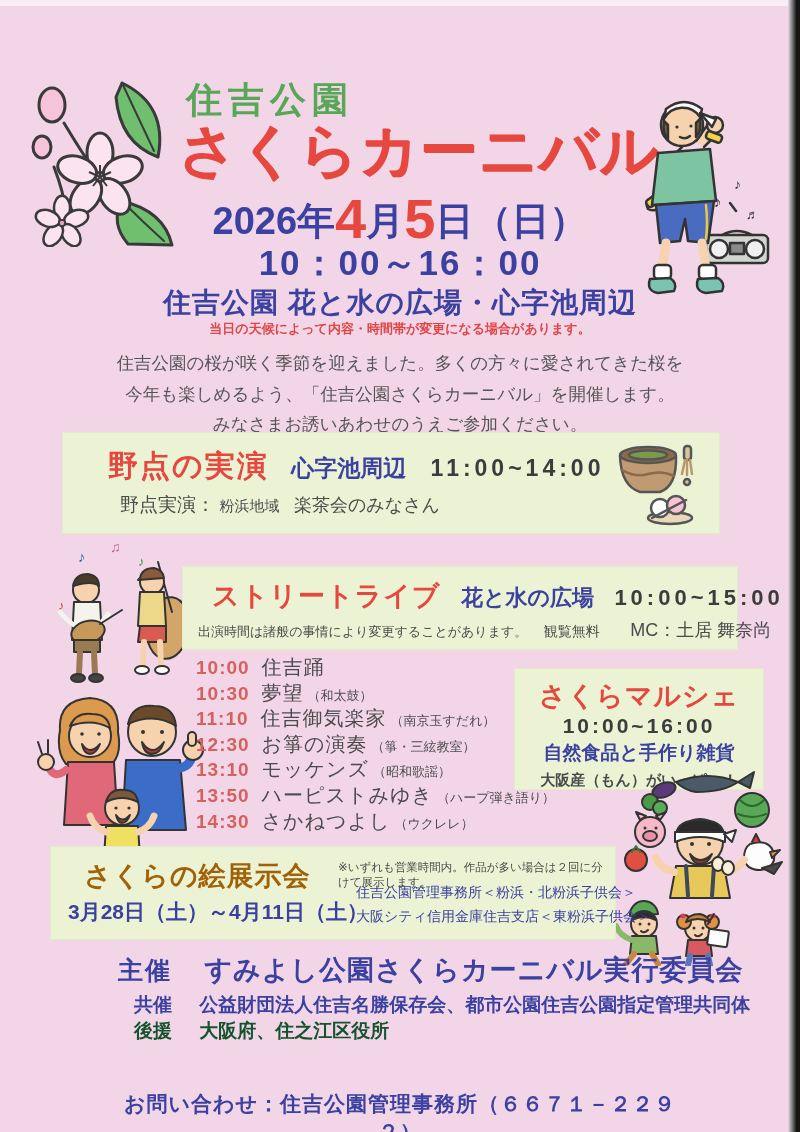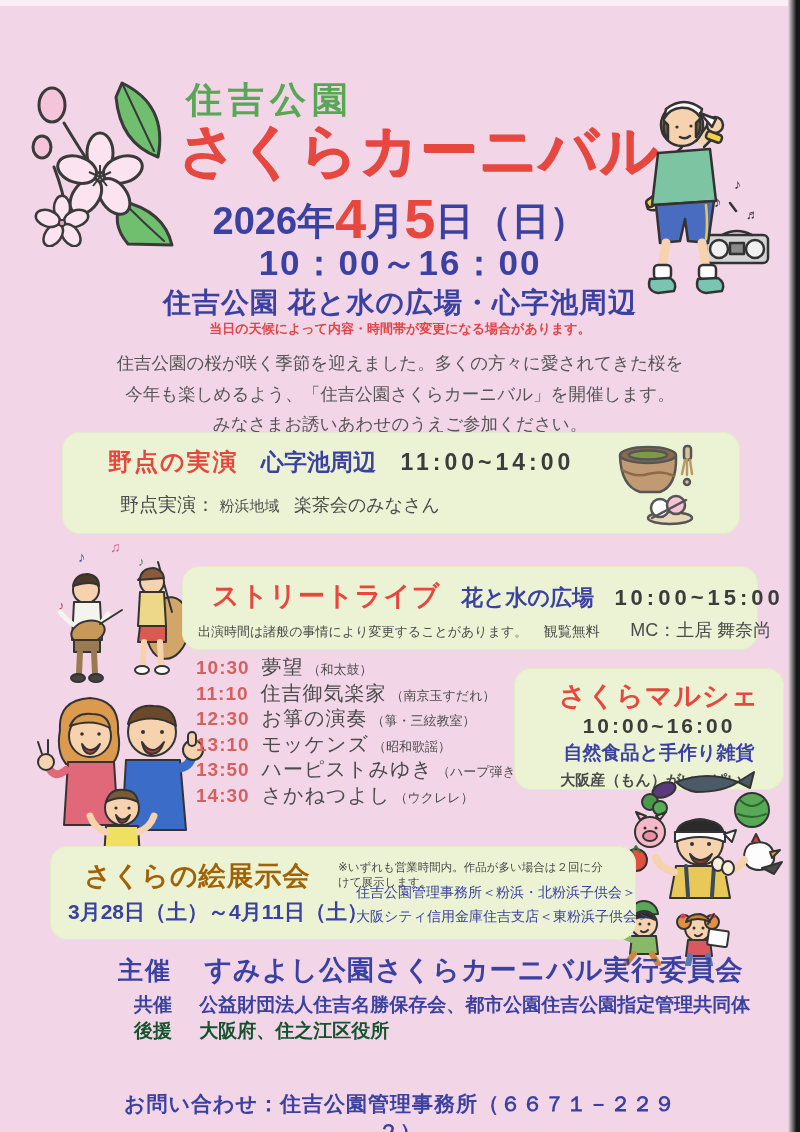--- a/index.html
+++ b/index.html
@@ -17,24 +17,24 @@
     text-shadow:1px 1px 0 #e6483f;}
   .date-row{left:150px;top:186px;width:500px;text-align:center;white-space:nowrap;}
   .date-row .blue-part{color:#3b41a0;font-weight:bold;font-size:38px;vertical-align:baseline;}
   .date-row .big-num{color:#e6483f;font-weight:bold;font-size:56px;vertical-align:-4px;}
   .time-line{left:150px;top:240px;width:500px;font-size:35px;font-weight:bold;color:#3b41a0;letter-spacing:2px;}
   .place-line{left:75px;top:284px;width:650px;font-size:28px;font-weight:bold;color:#3b41a0;letter-spacing:1px;}
   .weather-note{left:75px;top:320px;width:650px;font-size:13px;font-weight:bold;color:#e04545;}
   
   .intro{left:50px;top:348px;width:700px;font-size:17.5px;color:#555;line-height:1.75;}
   
-  .gbox{background:#ecf3d4;border-radius:18px;box-shadow:0 0 0 1px #e3ecc6 inset;padding-left:20px;}
+  .gbox{background:#ecf3d4;border-radius:2px;box-shadow:0 0 0 1px #e3ecc6 inset;}
   .nodate-box{left:62px;top:432px;width:658px;height:102px;}
   .nodate-row1{left:108px;top:446px;white-space:nowrap;}
-  .nodate-title{font-size:24px;font-weight:bold;color:#e6483f;letter-spacing:2px;}
+  .nodate-title{font-size:30px;font-weight:bold;color:#e6483f;letter-spacing:2px;}
   .nodate-place{font-size:23px;font-weight:bold;color:#3b41a0;margin-left:18px;}
   .nodate-time{font-size:23px;font-weight:bold;color:#3c3c3c;letter-spacing:4px;margin-left:20px;}
   .nodate-row2{left:120px;top:492px;white-space:nowrap;color:#4b4b4b;}
   .nodate-row2 .lab{font-size:19px;}
   .nodate-row2 .area{font-size:15px;}
   .nodate-row2 .grp{font-size:18px;margin-left:10px;}
   
   .live-box{left:182px;top:566px;width:556px;height:84px;}
   .live-row1{left:212px;top:578px;white-space:nowrap;}
   .live-title{font-size:27px;font-weight:bold;color:#e6483f;letter-spacing:1px;}
@@ -281,20 +281,21 @@
     <span class="live-place">花と水の広場</span>
     <span class="live-time">10:00~15:00</span>
   </div>
   <div class="abs live-row2">
     <span class="live-note">出演時間は諸般の事情により変更することがあります。</span>
     <span class="live-free">観覧無料</span>
     <span class="live-mc">MC：土居 舞奈尚</span>
   </div>
 
   <div class="abs sched">
+    <div class="sched-row"><span class="sched-time">10:00</span><span class="sched-name">住吉踊</span><span class="sched-note"></span></div>
     <div class="sched-row"><span class="sched-time">10:30</span><span class="sched-name">夢望</span><span class="sched-note">（和太鼓）</span></div>
     <div class="sched-row"><span class="sched-time">11:10</span><span class="sched-name">住吉御気楽家</span><span class="sched-note">（南京玉すだれ）</span></div>
     <div class="sched-row"><span class="sched-time">12:30</span><span class="sched-name">お箏の演奏</span><span class="sched-note">（箏・三絃教室）</span></div>
     <div class="sched-row"><span class="sched-time">13:10</span><span class="sched-name">モッケンズ</span><span class="sched-note">（昭和歌謡）</span></div>
     <div class="sched-row"><span class="sched-time">13:50</span><span class="sched-name">ハーピストみゆき</span><span class="sched-note">（ハープ弾き語り）</span></div>
     <div class="sched-row"><span class="sched-time">14:30</span><span class="sched-name">さかねつよし</span><span class="sched-note">（ウクレレ）</span></div>
   </div>
 
   <div class="abs gbox marche-box">
     <div class="marche-title">さくらマルシェ</div>

